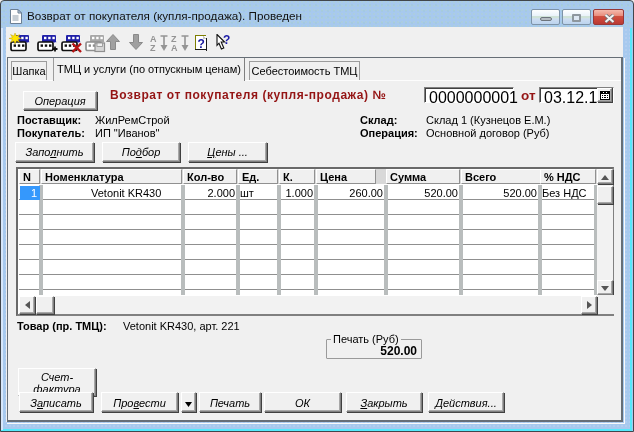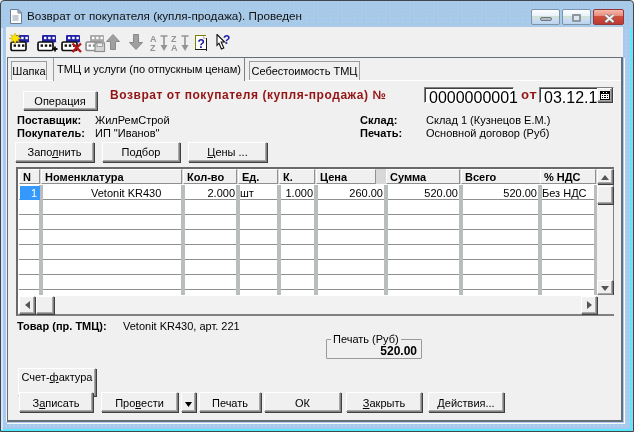--- a/index.html
+++ b/index.html
@@ -19,21 +19,21 @@
 #bmin{left:531px;width:29px;}
 #bmax{left:562px;width:29px;}
 #bclose{left:593px;width:31px;border:1px solid #963737;
 background:linear-gradient(#f4b9ac 0%,#e98e7e 40%,#d05040 45%,#c94439 70%,#b93a33 100%);}
 
 #toolbar{position:absolute;left:6px;top:27px;right:11px;height:30px;background:#f0f0f0;}
 
 .tab{position:absolute;top:61px;height:19px;border:1px solid #9c9c9c;border-bottom:none;background:#f0f0f0;text-align:center;padding-top:3px;}
 #tabactive{position:absolute;left:53px;top:58px;height:23px;width:192px;background:#f0f0f0;border-left:1px solid #9c9c9c;border-right:1px solid #808080;text-align:center;padding-top:5px;z-index:3;}
 
-.btn{position:absolute;background:#f0f0f0;border:1px solid #808080;border-top-color:#fff;border-left-color:#fff;box-shadow:inset -1px -1px 0 #a8a8a8, 1px 1px 0 #404040;text-align:center;font-size:11px;}
+.btn{position:absolute;background:#f0f0f0;border:1px solid #808080;border-top-color:#fff;border-left-color:#fff;box-shadow:inset -1px -1px 0 #a8a8a8, 1px 1px 0 #404040;text-align:center;font-size:11px;font-style:italic;}
 
 .field{position:absolute;background:#fff;border:1px solid #808080;border-bottom-color:#fff;border-right-color:#fff;box-shadow:inset 1px 1px 0 #404040;font-size:16px;}
 u{text-decoration:underline;}
 b.lbl{font-weight:bold;}
 .red{color:#941414;font-weight:bold;}
 </style></head><body>
 <div id="frame"></div>
 <div id="titlebar" class="dither"></div>
 <div id="client"></div>
 <div id="panel"></div>
@@ -147,21 +147,21 @@
   </div>
 
 <div class="tab" style="left:11px;width:36px;">Шапка</div>
 <div id="tabactive">ТМЦ и услуги (по отпускным ценам)</div>
 <div class="tab" style="left:249px;width:111px;">Себестоимость ТМЦ</div>
 <div class="abs" style="left:8px;top:80px;width:613px;height:1px;background:#fdfdfd;z-index:2"></div>
 
 <div class="btn" style="left:23px;top:91px;width:74px;height:19px;padding-top:3px">Операция</div>
 <div class="abs red" style="left:110px;top:88px;font-size:12px;letter-spacing:0.55px;">Возврат от покупателя (купля-продажа) №</div>
 <div class="field" style="left:424px;top:87px;width:90px;height:16px;padding:1px 0 0 4px">0000000001</div>
-<div class="abs red" style="left:521px;top:88px;font-size:13.5px;font-family:Liberation Mono, monospace;">от</div>
+<div class="abs red" style="left:521px;top:88px;font-size:13.5px;">от</div>
 <div class="field" style="left:539px;top:87px;width:75px;height:16px;padding:1px 0 0 4px">03.12.12</div>
 <div class="btn" style="left:597px;top:88px;width:15px;height:14px;">
 <svg class="abs" style="left:2px;top:2px" width="11" height="10" viewBox="0 0 11 10" shape-rendering="crispEdges">
       <rect x="0" y="0" width="10" height="9" fill="#000"></rect>
       <rect x="1" y="3" width="8" height="5" fill="#fff"></rect>
       <rect x="2.6" y="1.2" width="1.3" height="1.2" fill="#fff"></rect>
       <rect x="5.9" y="1.2" width="1.3" height="1.2" fill="#fff"></rect>
       <g fill="#000">
         <rect x="2" y="4.1" width="1.2" height="1.2"></rect>
         <rect x="4.4" y="4.1" width="1.2" height="1.2"></rect>
@@ -172,21 +172,21 @@
       </g>
     </svg>
 </div>
 
 <b class="abs lbl" style="left:17px;top:114px">Поставщик:</b>
 <div class="abs" style="left:95px;top:114px">ЖилРемСтрой</div>
 <b class="abs lbl" style="left:360px;top:114px">Склад:</b>
 <div class="abs" style="left:426px;top:114px">Склад 1 (Кузнецов Е.М.)</div>
 <b class="abs lbl" style="left:17px;top:127px">Покупатель:</b>
 <div class="abs" style="left:95px;top:127px">ИП "Иванов"</div>
-<b class="abs lbl" style="left:360px;top:127px">Печать:</b>
+<b class="abs lbl" style="left:360px;top:127px">Операция:</b>
 <div class="abs" style="left:426px;top:127px">Основной договор (Руб)</div>
 
 <div class="btn" style="left:15px;top:142px;width:79px;height:20px;padding-top:3px">Запо<u>л</u>нить</div>
 <div class="btn" style="left:102px;top:142px;width:78px;height:20px;padding-top:3px">По<u>д</u>бор</div>
 <div class="btn" style="left:188px;top:142px;width:79px;height:20px;padding-top:3px"><u>Ц</u>ены ...</div>
 
 <div id="table" class="abs" style="left:16px;top:167px;width:598px;height:149px;background:#fff;border:2px solid #808080;border-top-color:#6a6a6a;border-left-color:#6a6a6a;"></div>
 <div id="grid">
     <div class="abs" style="left:19px;top:169px;width:578px;height:15px;background:#d8d8d8;"></div>
     <div class="abs" style="left:19px;top:169px;width:21px;height:15px;background:#f0f0f0;border:1px solid #909090;border-top-color:#fff;border-left-color:#fff;font-weight:bold;padding:1px 0 0 3px;">N</div>

